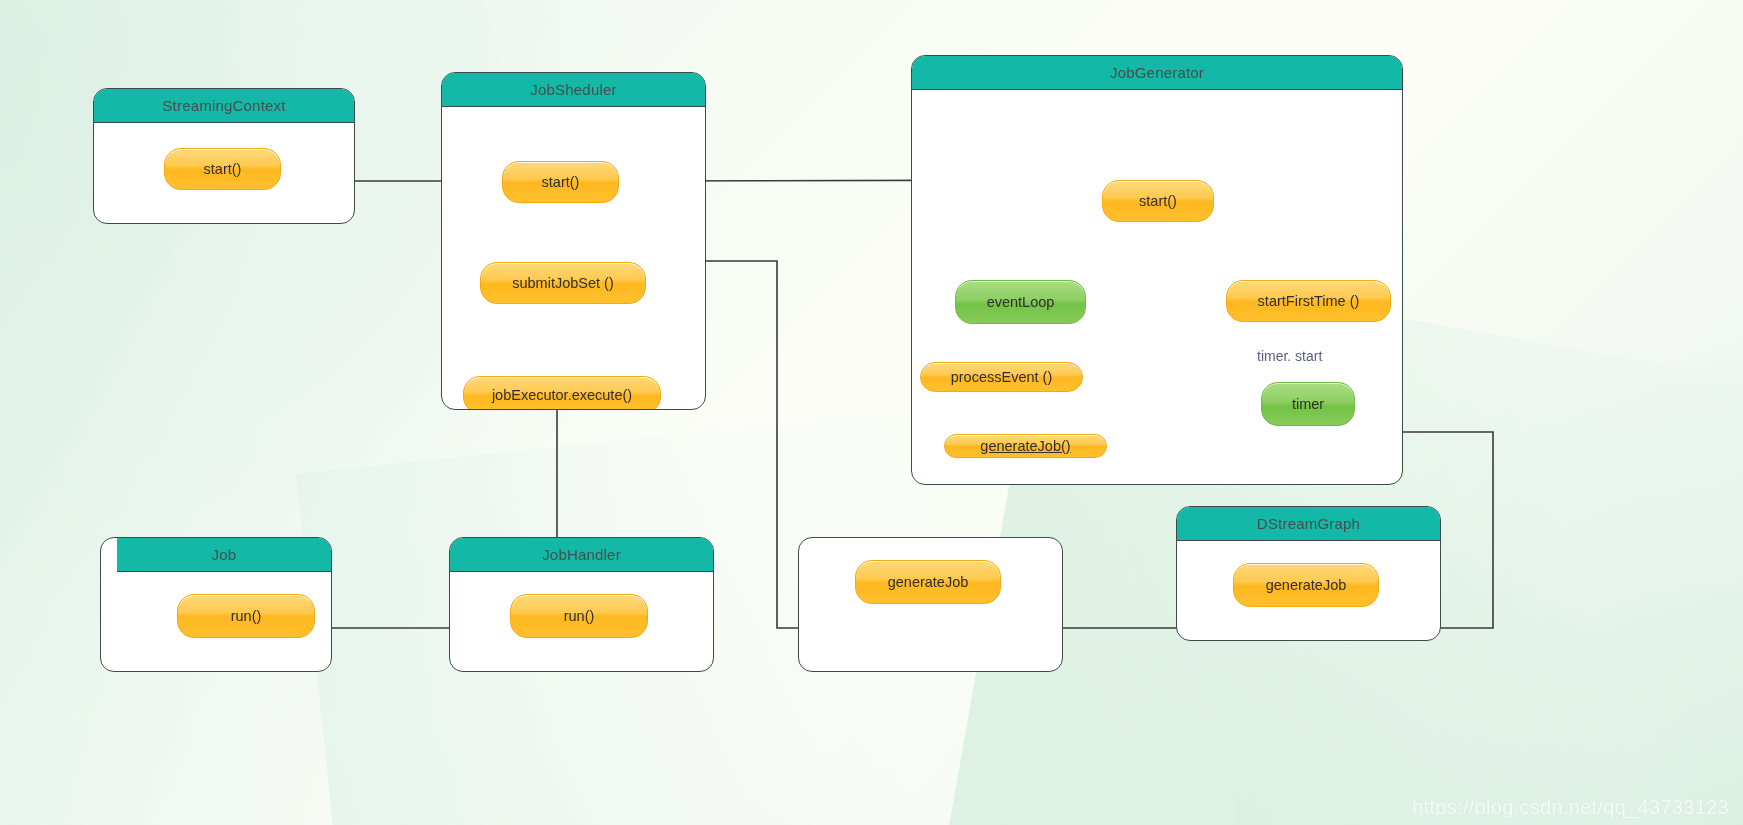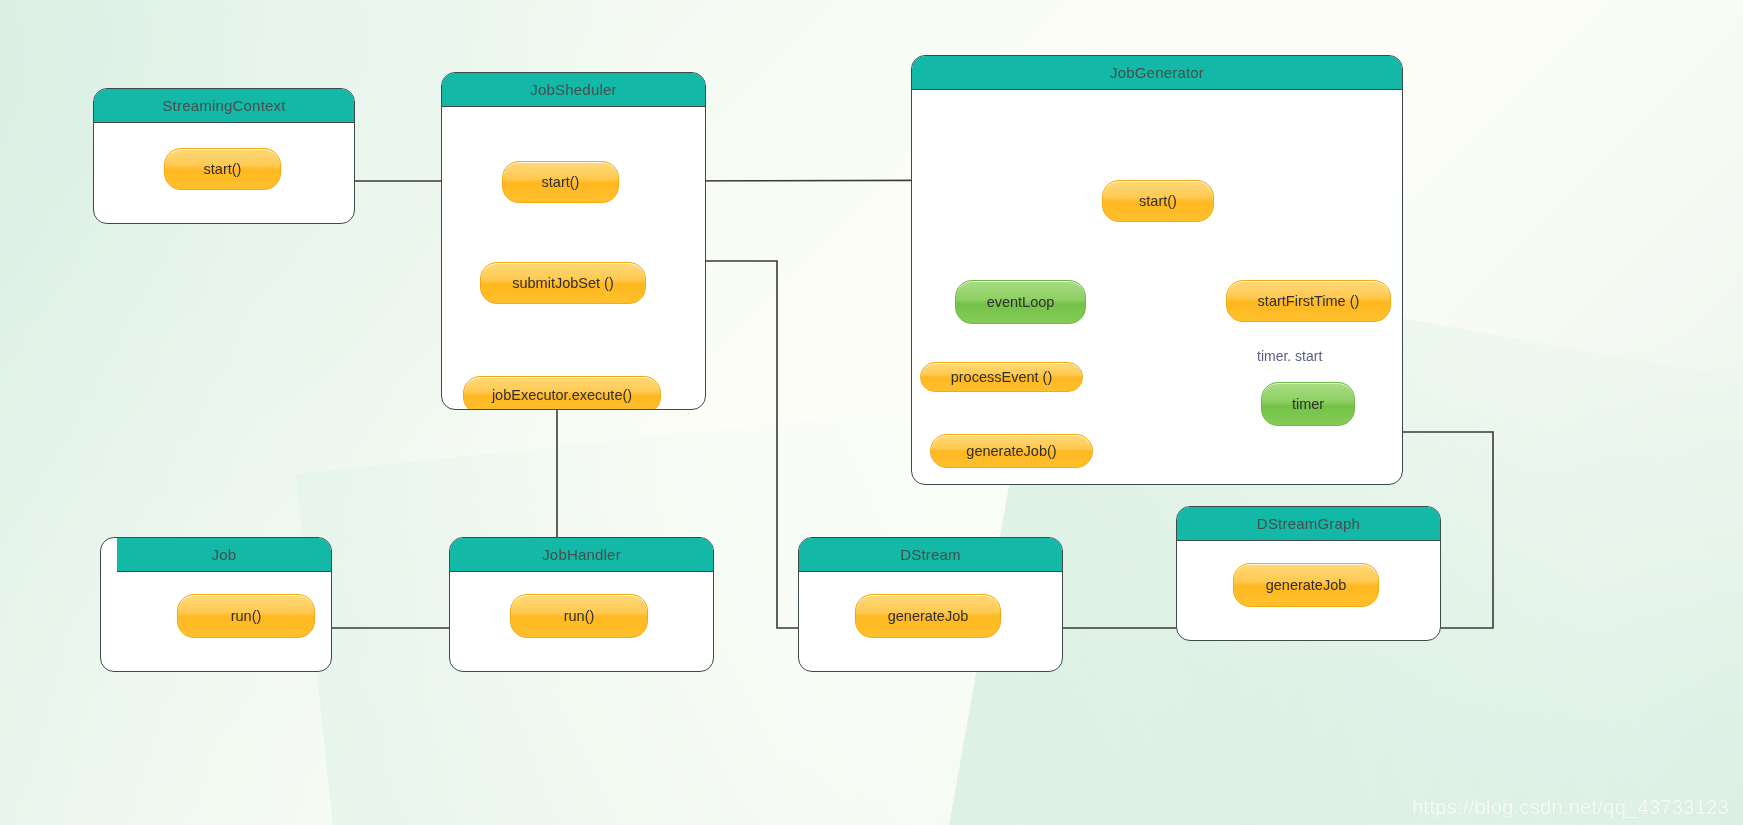--- a/index.html
+++ b/index.html
@@ -195,21 +195,21 @@
 
   <div class="cls-box" style="left:911px; top:55px; width:492px; height:430px;">
     <div class="cls-header">JobGenerator</div>
     <div class="cls-body">
       <div class="node orange" style="left:190px; top:90px; width:112px; height:42px;">start()</div>
 
       <div class="node green" style="left:43px; top:190px; width:131px; height:44px;">eventLoop</div>
 
       <div class="node orange" style="left:8px; top:272px; width:163px; height:30px;">processEvent ()</div>
 
-      <div class="node orange" style="left:18px; top:344px; width:163px; height:34px;">generateJob()</div>
+      <div class="node orange" style="left:32px; top:344px; width:163px; height:24px;text-decoration:underline;">generateJob()</div>
 
       <div class="node orange" style="left:314px; top:190px; width:165px; height:42px;">startFirstTime ()</div>
 
       <div class="edge-label" style="left:345px; top:258px;">timer. start</div>
 
       <div class="node green" style="left:349px; top:292px; width:94px; height:44px;">timer</div>
     </div>
   </div>
 
   <div class="cls-box" style="left:100px; top:537px; width:232px; height:135px;padding-left:16px;">
@@ -220,21 +220,20 @@
   </div>
 
   <div class="cls-box" style="left:428px; top:537px; width:265px; height:135px;margin-left:21px;">
     <div class="cls-header">JobHandler</div>
     <div class="cls-body">
       <div class="node orange" style="left:60px; top:22px; width:138px; height:44px;">run()</div>
     </div>
   </div>
 
   <div class="cls-box" style="left:798px; top:537px; width:265px; height:135px;">
-    <div class="cls-header">DStream</div>
     <div class="cls-body">
       <div class="node orange" style="left:56px; top:22px; width:146px; height:44px;">generateJob</div>
     </div>
   </div>
 
   <div class="cls-box" style="left:1176px; top:506px; width:265px; height:135px;">
     <div class="cls-header">DStreamGraph</div>
     <div class="cls-body">
       <div class="node orange" style="left:56px; top:22px; width:146px; height:44px;">generateJob</div>
     </div>

